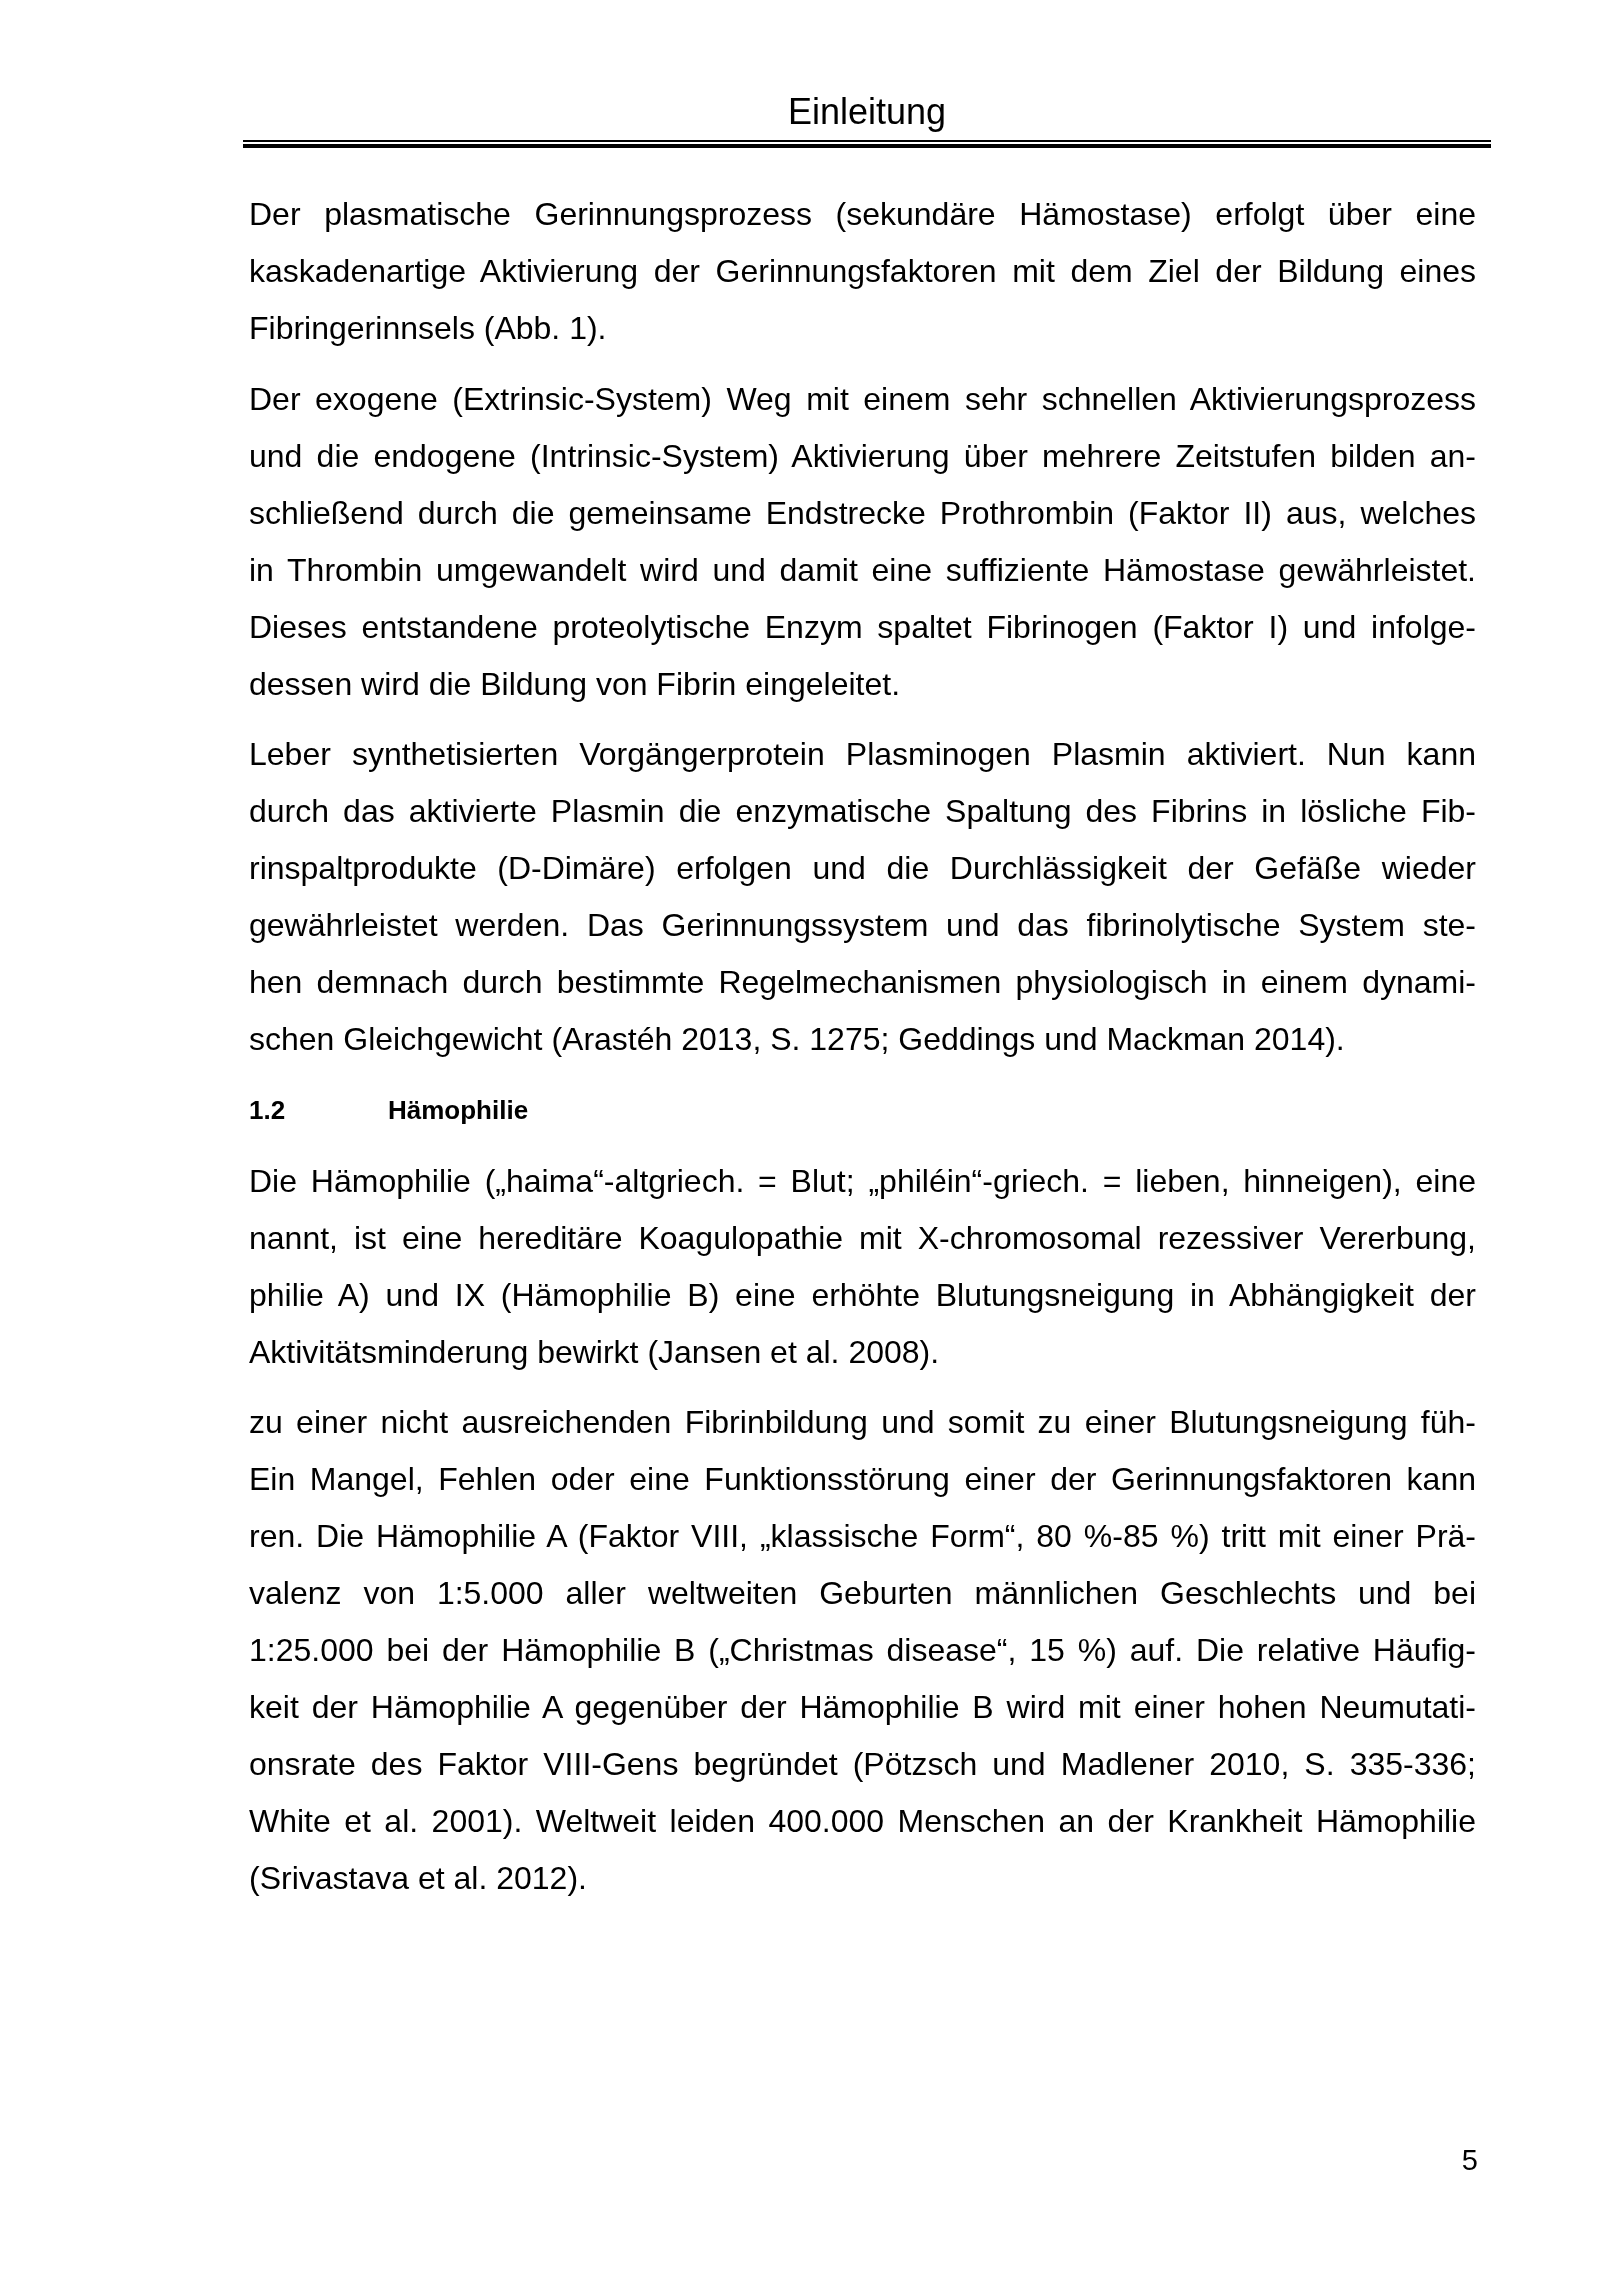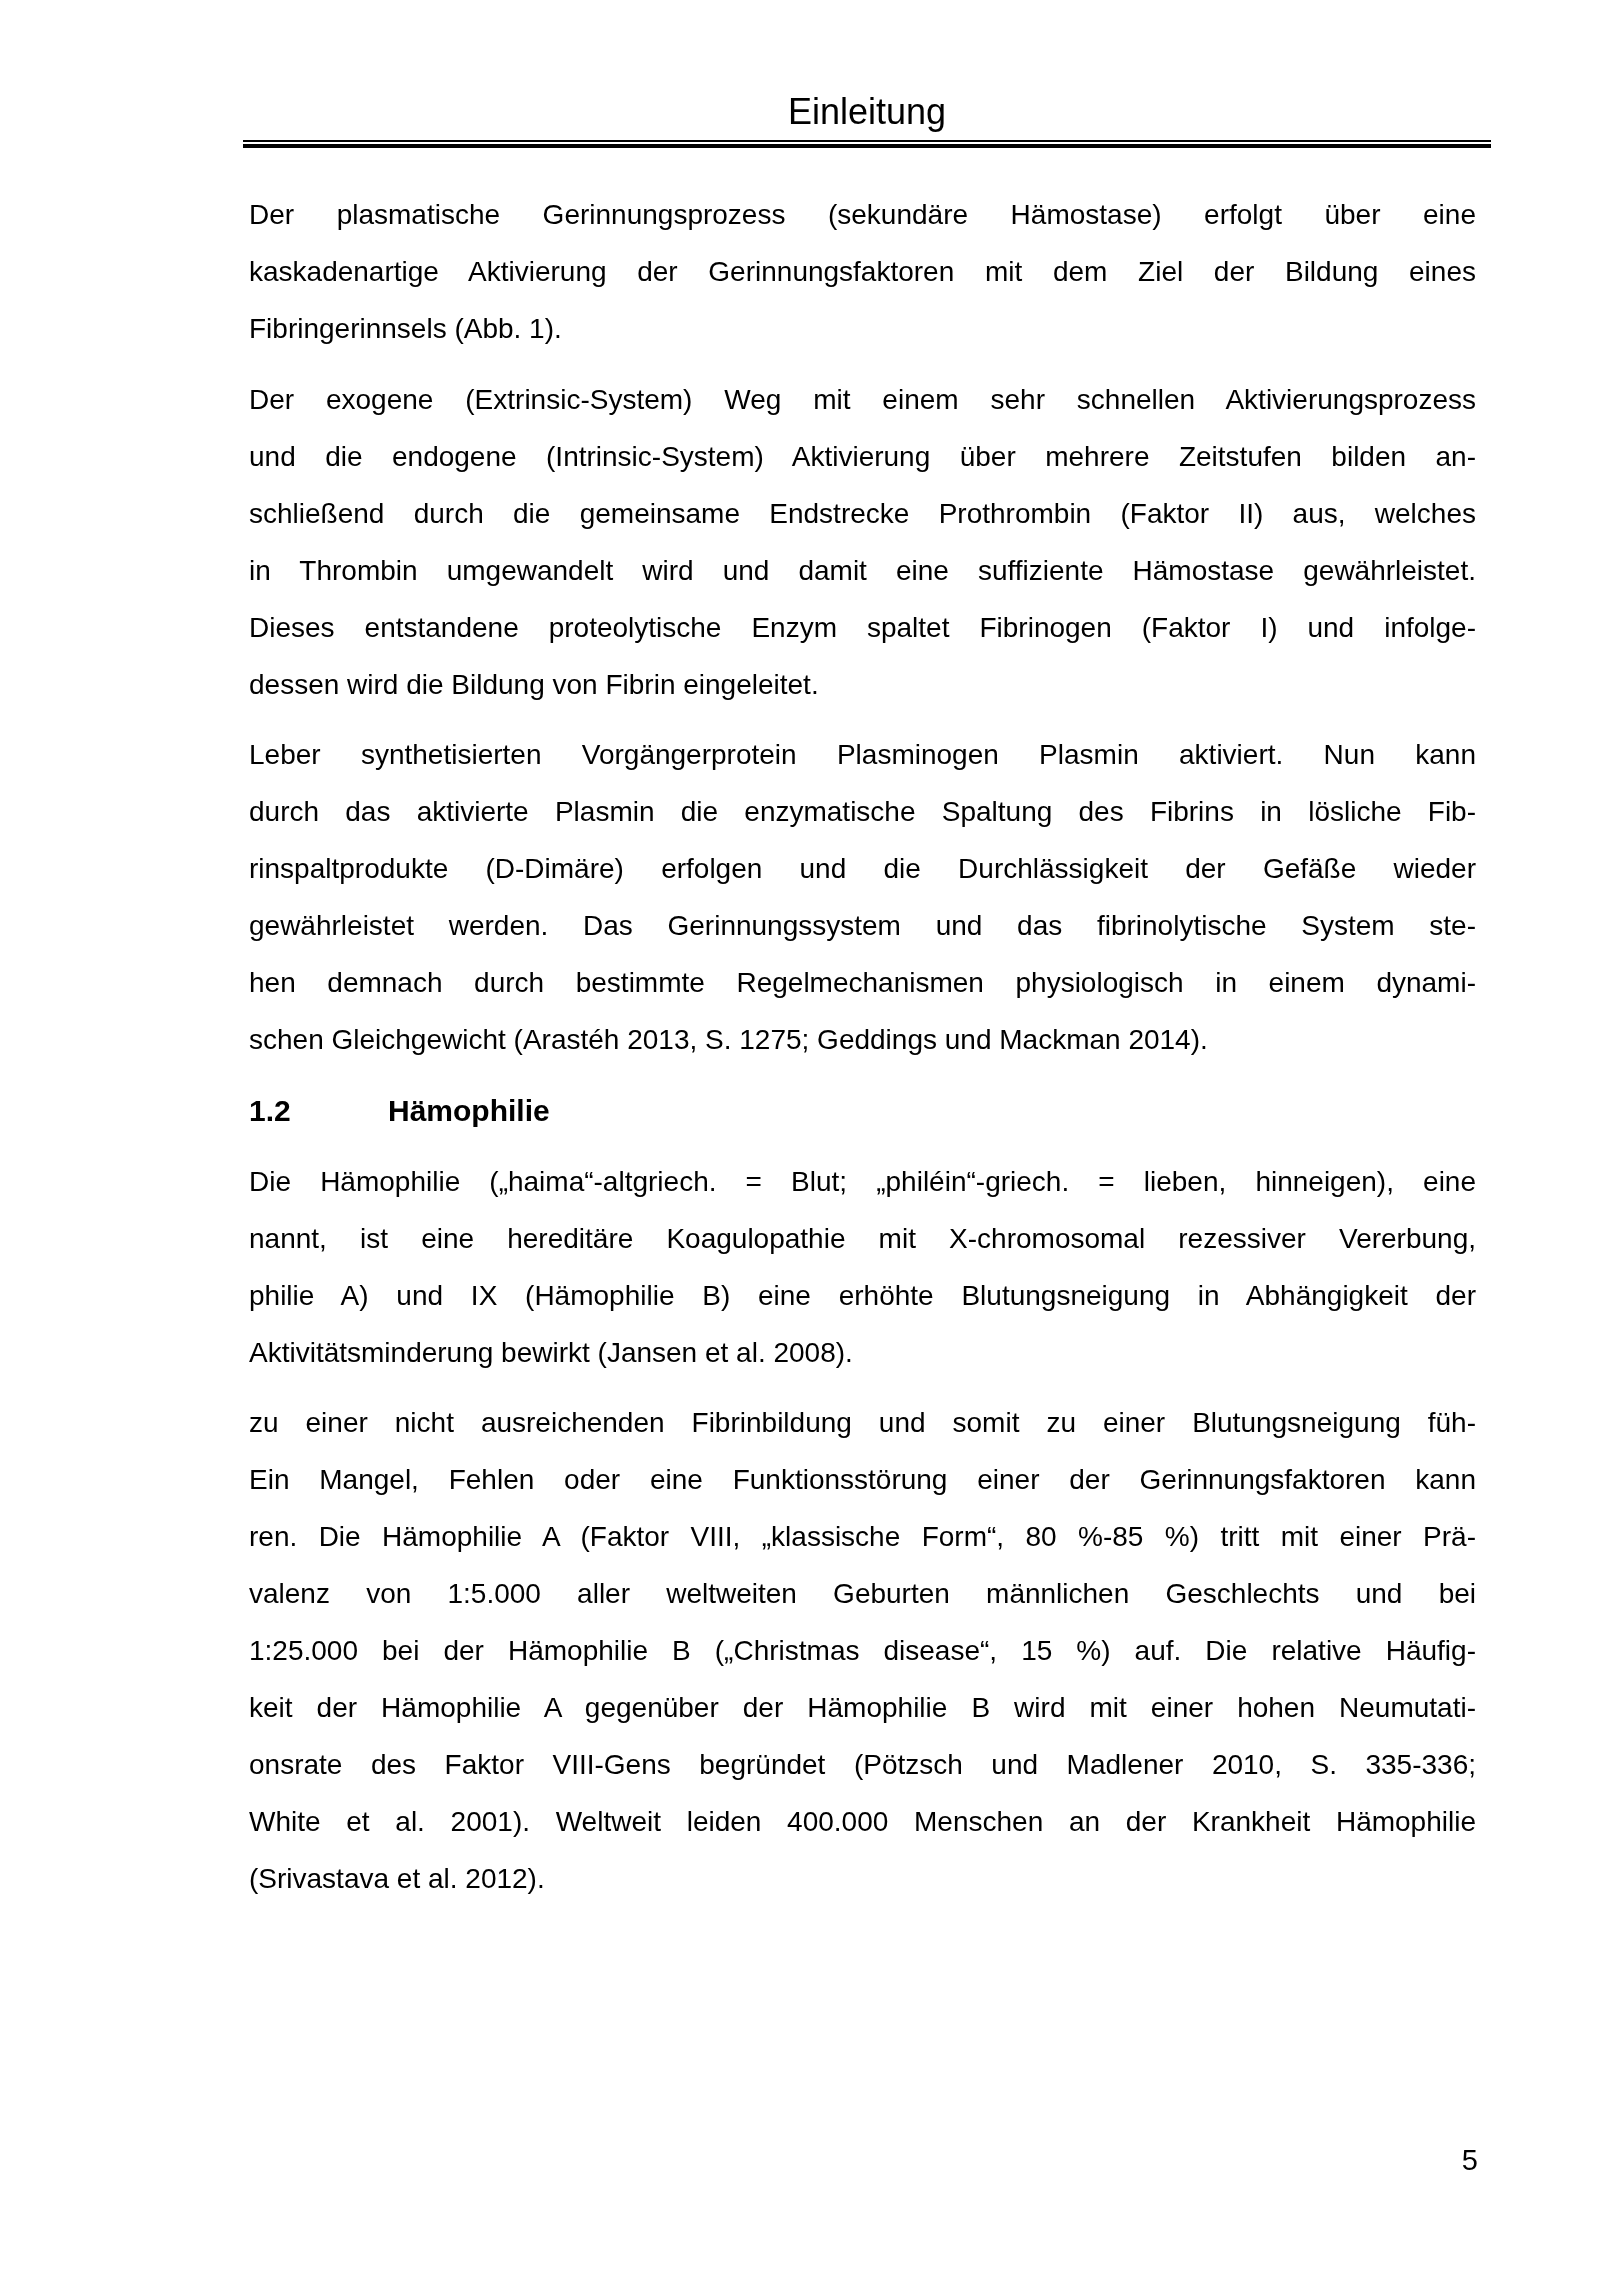--- a/index.html
+++ b/index.html
@@ -7,25 +7,25 @@
          font-family: "Liberation Sans", "DejaVu Sans", sans-serif; color: #000; }
   .page { position: absolute; left: 16px; top: 0; width: 1621px; height: 2293px; background: #fff; }
 
   .running-header { position: absolute; left: 227px; width: 1248px; top: 90px;
                     text-align: center; font-size: 36px; line-height: 43px; }
   .rule-thin  { position: absolute; left: 227px; width: 1248px; top: 140px; height: 2px; background:#000; }
   .rule-thick { position: absolute; left: 227px; width: 1248px; top: 144px; height: 3.9px; background:#000; }
 
   .body-block { position: absolute; left: 233px; width: 1227px; top: 186px; }
   .para { margin: 0 0 13.7px 0; }
-  .line { display: block; height: 57px; line-height: 57px; font-size: 28px;
+  .line { display: block; height: 57px; line-height: 57px; font-size: 32px;
           text-align: justify; text-align-last: justify; white-space: nowrap; }
   .line.last { text-align-last: left; }
 
-  .section-heading { height: 57px; line-height: 57px; font-size: 30px; font-weight: bold;
+  .section-heading { height: 57px; line-height: 57px; font-size: 26px; font-weight: bold;
                      margin: 0 0 13.7px 0; position: relative; }
   .section-number { position: absolute; left: 0; }
   .section-title  { position: absolute; left: 139px; }
 
   .page-number { position: absolute; left: 1433px; top: 2143px; font-size: 29px; line-height: 35px; width: 29px; text-align: right; }
 </style>
 </head>
 <body>
 
 <div class="page">

